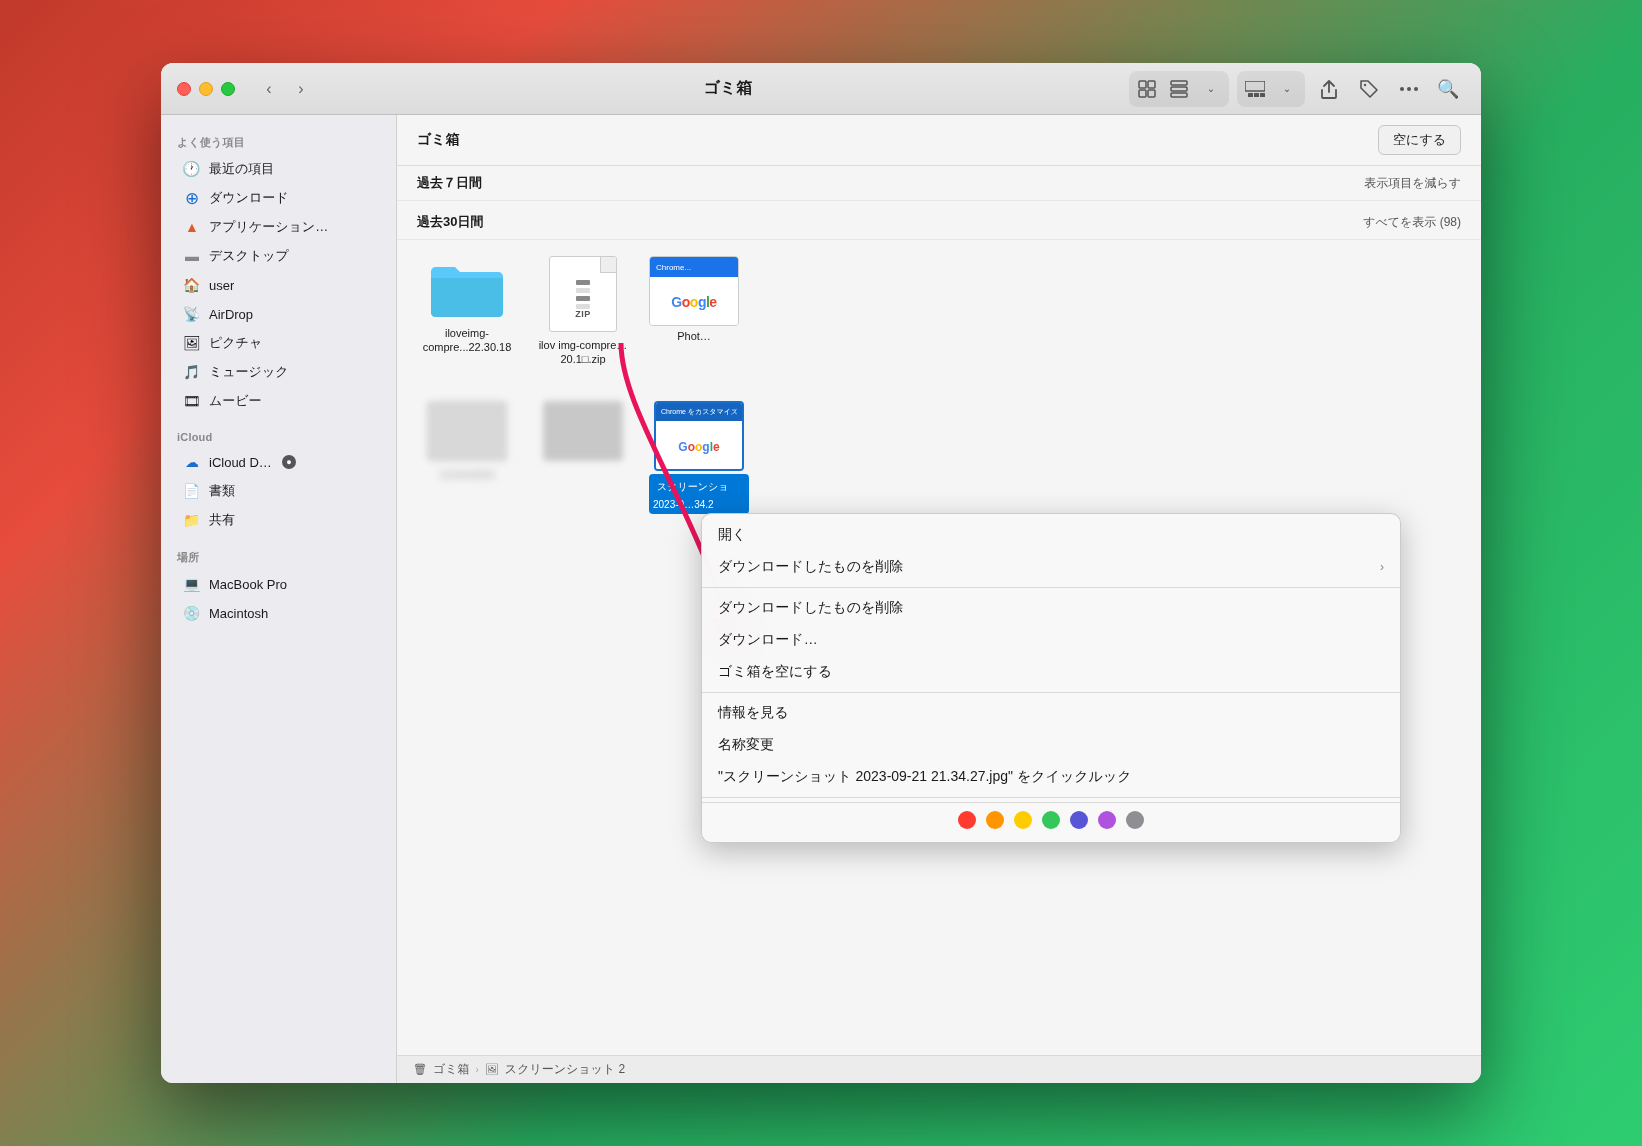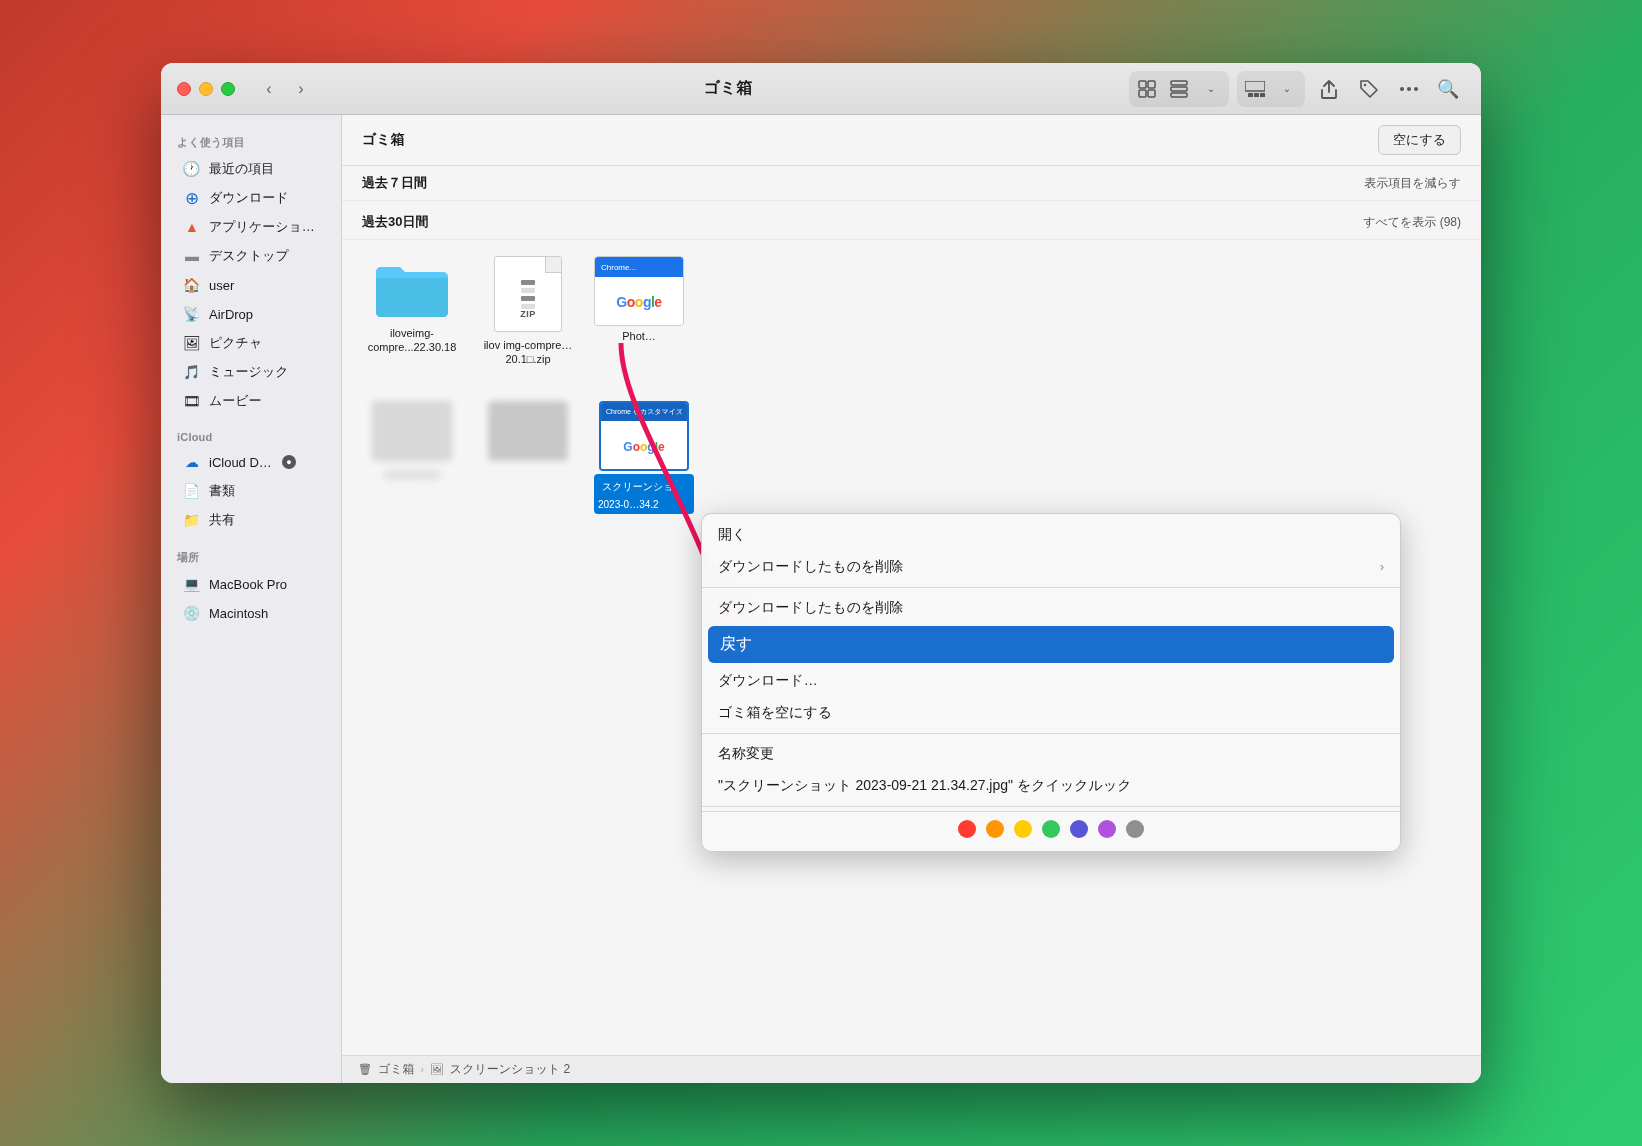--- a/index.html
+++ b/index.html
@@ -111,21 +111,21 @@
 
     
     .main-area {
       display: flex;
       flex: 1;
       overflow: hidden;
     }
 
     
     .sidebar {
-      width: 181px;
+      width: 236px;
       background: rgba(235,235,240,0.9);
       border-right: 1px solid #d0d0d0;
       padding: 12px 0;
       overflow-y: auto;
       flex-shrink: 0;
     }
 
     .sidebar-section-title {
       font-size: 11px;
       font-weight: 600;
@@ -602,30 +602,30 @@
       <span>開く</span>
     </div>
     <div class="context-menu-item">
       <span>ダウンロードしたものを削除</span>
       <span class="chevron">›</span>
     </div>
     <div class="context-menu-divider"></div>
     <div class="context-menu-item">
       <span>ダウンロードしたものを削除</span>
     </div>
-    <div class="context-menu-item highlighted">
-      <span style="font-size:16px;">戻す</span>
-    </div>
     <div class="context-menu-item">
       <span>ダウンロード…</span>
     </div>
     <div class="context-menu-item">
       <span>ゴミ箱を空にする</span>
     </div>
     <div class="context-menu-divider"></div>
+    <div class="context-menu-item">
+      <span>情報を見る</span>
+    </div>
     <div class="context-menu-item">
       <span>名称変更</span>
     </div>
     <div class="context-menu-item">
       <span>"スクリーンショット 2023-09-21 21.34.27.jpg" をクイックルック</span>
     </div>
     <div class="context-menu-divider"></div>
     <div class="color-dots">
       <div class="color-dot" style="background:#ff3b30;"></div>
       <div class="color-dot" style="background:#ff9500;"></div>

